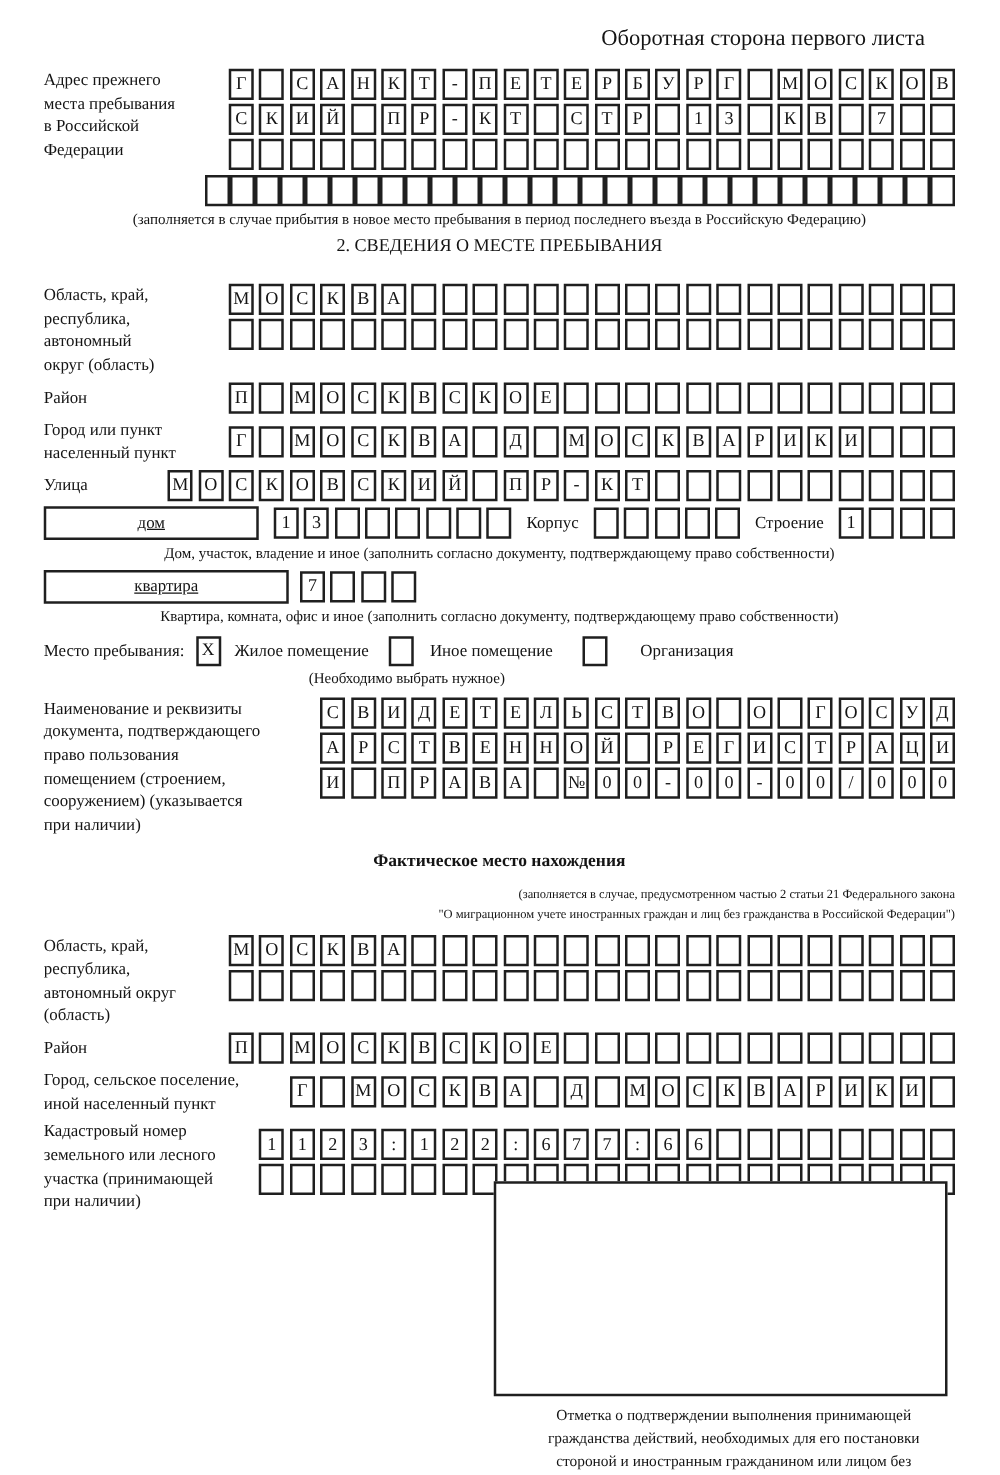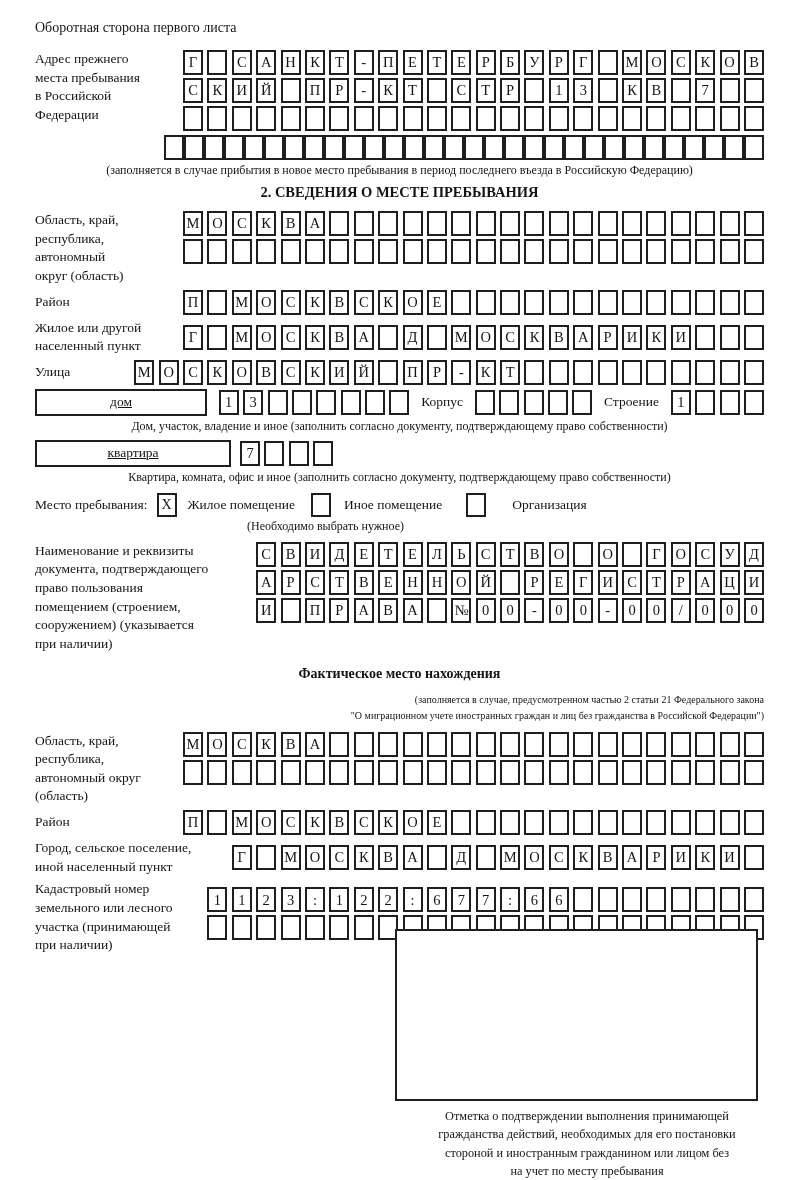--- a/index.html
+++ b/index.html
@@ -4,41 +4,41 @@
 <style>
   html,body{margin:0;padding:0;background:#ffffff;}
   body{
     width:800px;height:1180px;overflow:hidden;color:#141414;
     font-family:"Liberation Serif","DejaVu Serif",serif;
     -webkit-font-smoothing:antialiased;
   }
   .page{padding:0 36px 0 35px;box-sizing:border-box;width:800px;}
 
   .top-note{
-    font-size:14px;padding:20px 24px 14px 0;
+    text-align:right;font-size:18px;padding:20px 24px 14px 0;
   }
 
   
   .cellrow{display:flex;gap:4.4px;}
   .cell{
     width:20px;height:25px;box-sizing:border-box;border:2px solid #1f1f1f;
     display:flex;align-items:center;justify-content:center;
     font-size:14.5px;line-height:1;background:#fff;flex:0 0 auto;
   }
   .rows{display:flex;flex-direction:column;gap:3px;align-items:flex-end;}
 
   .field{display:flex;justify-content:space-between;margin-bottom:4px;}
   .field.center{align-items:center;}
   .field.topalign{align-items:flex-start;}
   .flabel{font-size:13.5px;line-height:1.38;}
 
   .fullrow{display:flex;justify-content:flex-end;margin-top:3px;}
 
   .caption{font-size:12px;text-align:center;margin:3px 0 6px 0;}
-  .section-title{font-size:14.5px;font-weight:bold;text-align:center;margin:6px 0 10px 0;}
+  .section-title{font-size:14.5px;font-weight:normal;text-align:center;margin:6px 0 21px 0;}
 
   .widebox{
     box-sizing:border-box;border:2px solid #1f1f1f;height:27px;
     display:flex;align-items:center;justify-content:center;font-size:13.5px;text-decoration:underline;
   }
   .houserow{display:flex;justify-content:space-between;align-items:center;margin:4px 0 2px 0;}
   .houserow .inline-label{font-size:13.5px;text-align:center;}
   .aptrow{display:flex;align-items:center;gap:9px;margin:6px 0 2px 0;}
 
   .stayrow{display:flex;align-items:center;margin:8px 0 2px 0;font-size:13.5px;}
@@ -279,21 +279,21 @@
         <span class="cell"></span>
         <span class="cell"></span>
         <span class="cell"></span>
         <span class="cell"></span>
         <span class="cell"></span>
       </div>
   </div>
 
   <div class="field center">
     <div class="flabel">
-      <div>Жилое или другой</div>
+      <div>Город или пункт</div>
       <div>населенный пункт</div>
     </div>
     <div class="cellrow">
         <span class="cell">Г</span>
         <span class="cell"></span>
         <span class="cell">М</span>
         <span class="cell">О</span>
         <span class="cell">С</span>
         <span class="cell">К</span>
         <span class="cell">В</span>

